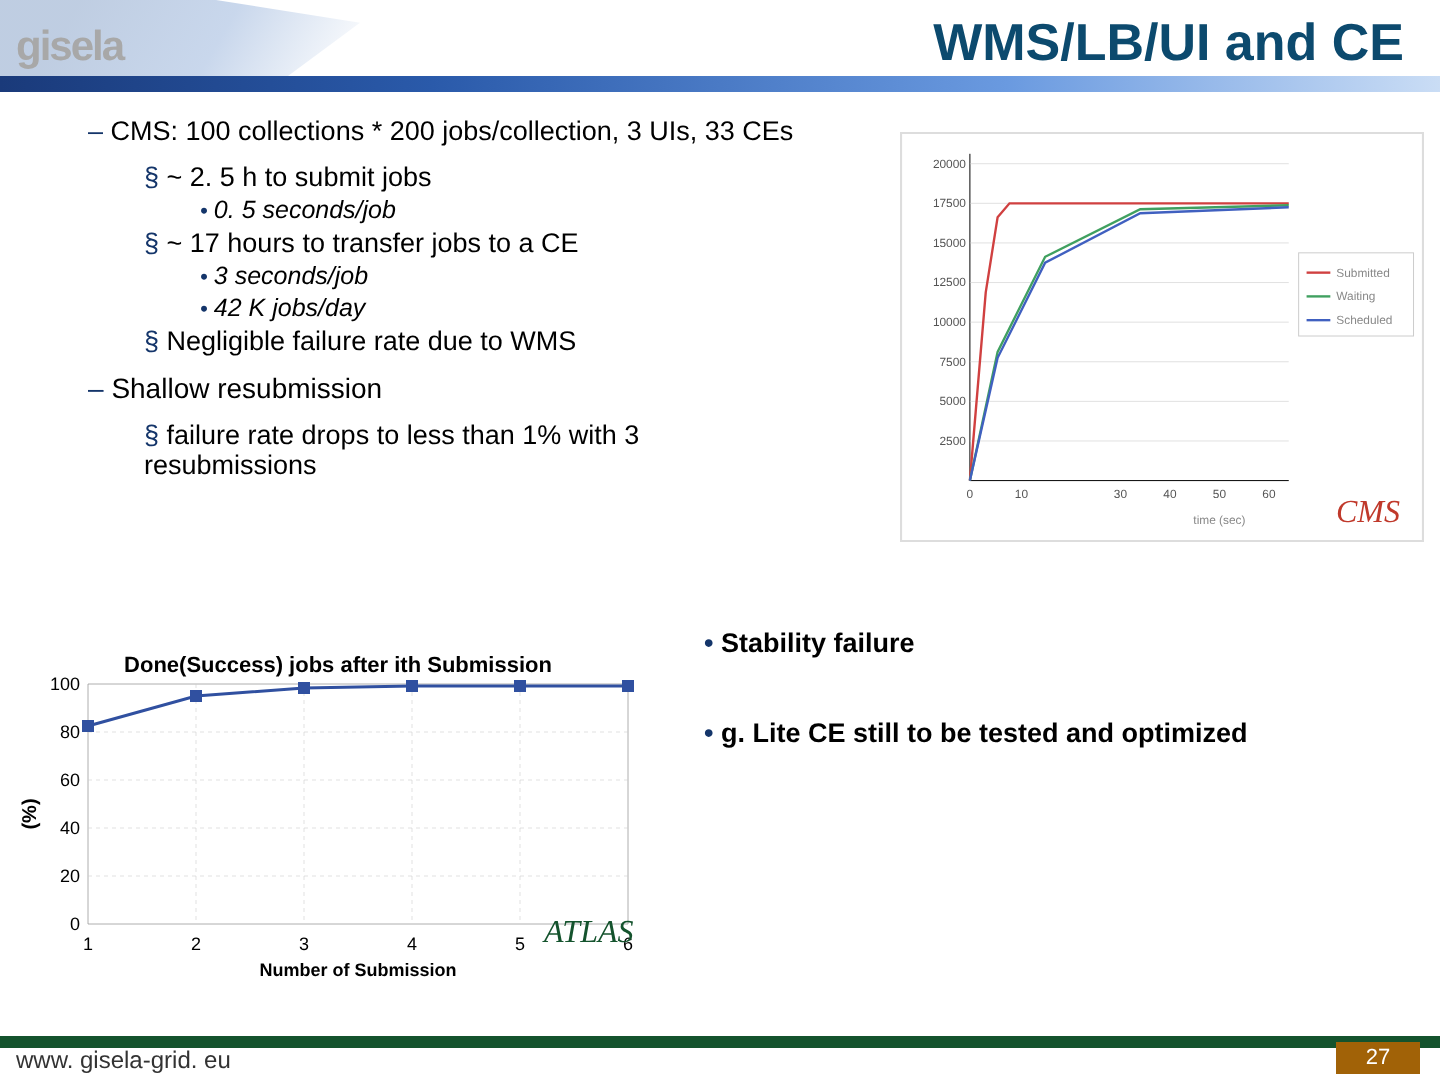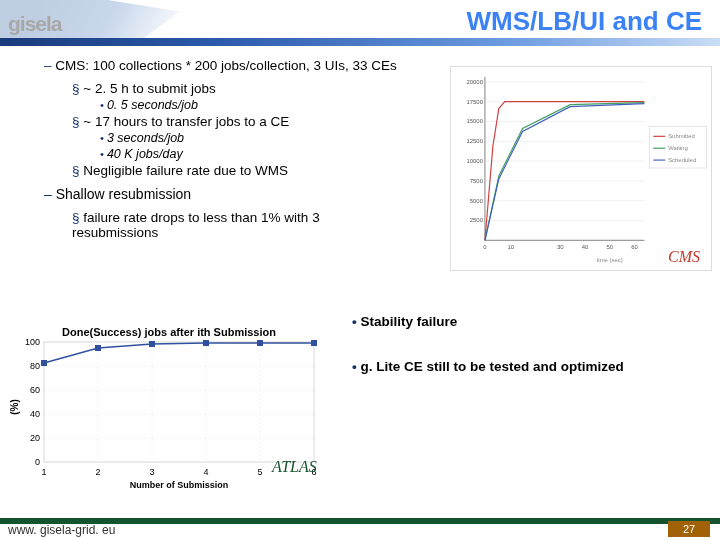--- a/index.html
+++ b/index.html
@@ -1,21 +1,21 @@
 <!DOCTYPE html>
 <html><head>
 <meta charset="utf-8">
 <style>
   * { margin: 0; padding: 0; box-sizing: border-box; }
   body { width: 720px; height: 540px; font-family: Arial, sans-serif; background: #fff; position: relative; overflow: hidden; }
   .header { height: 54px; position: relative; }
   .logo { position: absolute; left: 8px; top: 12px; font-size: 21px; font-weight: bold; color: #a8a8a8; letter-spacing: -1px; }
   .map-deco { position: absolute; left: 0; top: 0; width: 180px; height: 38px; background: linear-gradient(120deg, #2a5a9e 20%, #4a7ac0 60%, transparent); opacity: 0.3; clip-path: polygon(0 0, 60% 0, 100% 30%, 80% 100%, 0 100%); }
   .blue-bar { position: absolute; top: 38px; left: 0; right: 0; height: 8px; background: linear-gradient(90deg, #1a3a7a, #2a5aaa 30%, #6a9ae0 70%, #caddf5); }
-  .title { position: absolute; right: 18px; top: 6px; font-size: 26px; font-weight: bold; color: #3b82f6; }
+  .title { position: absolute; right: 18px; top: 6px; font-size: 26px; font-weight: bold; color: #0c4a6e; }
   .content { position: absolute; top: 58px; left: 0; right: 0; bottom: 22px; font-size: 13.5px; color: #000; }
   .content .l1 { margin-left: 18px; }
   .content .l2 { margin-left: 44px; }
   .content .l3 { margin-left: 72px; }
   .content .l4 { margin-left: 100px; font-size: 12.5px; font-style: italic; }
   .bullet-dot::before { content: "• "; color: #14356a; font-weight: bold; }
   .bullet-dash::before { content: "– "; color: #14356a; }
   .bullet-sq::before { content: "§ "; color: #14356a; }
   .bullet-sm::before { content: "• "; color: #14356a; font-size: 11px; }
   .chart-cms { position: absolute; right: 8px; top: 66px; width: 262px; height: 205px; border: 1px solid #ddd; background: #fafafa; }
@@ -45,21 +45,21 @@
   <div class="title">WMS/LB/UI and CE</div>
 </div>
 
 <div class="content">
   <div class="l2 line bullet-dash">CMS: 100 collections * 200 jobs/collection, 3 UIs, 33 CEs</div>
   <div class="gap"></div>
   <div class="l3 line bullet-sq">~ 2. 5 h to submit jobs</div>
   <div class="l4 line bullet-sm">0. 5 seconds/job</div>
   <div class="l3 line bullet-sq">~ 17 hours to transfer jobs to a CE</div>
   <div class="l4 line bullet-sm">3 seconds/job</div>
-  <div class="l4 line bullet-sm">40 K jobs/day</div>
+  <div class="l4 line bullet-sm">42 K jobs/day</div>
   <div class="l3 line bullet-sq">Negligible failure rate due to WMS</div>
   <div class="gap"></div>
   <div class="l2 line bullet-dash shallow">Shallow resubmission</div>
   <div class="gap"></div>
   <div class="l3 line bullet-sq" style="max-width:330px">failure rate drops to less than 1% with 3 resubmissions</div>
 </div>
 
 <div class="chart-cms">
 <svg viewBox="0 0 262 205">
   <rect x="0" y="0" width="262" height="205" fill="#fff"></rect>

